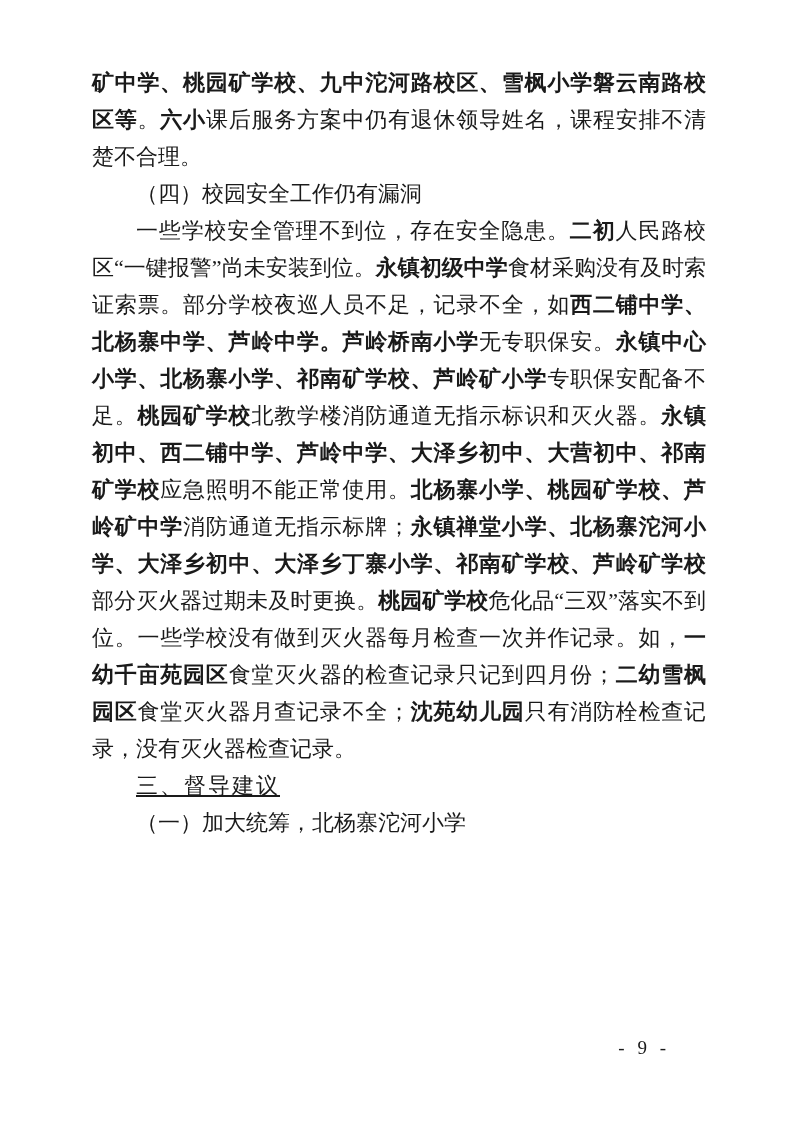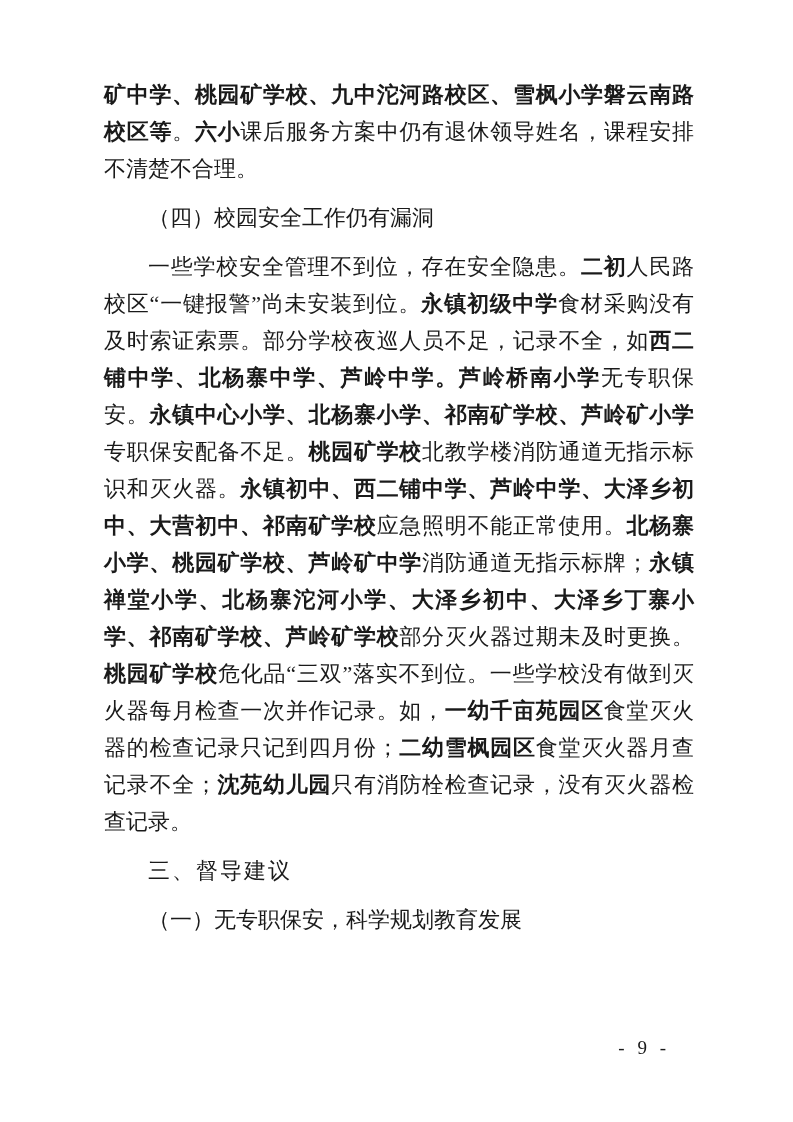--- a/index.html
+++ b/index.html
@@ -17,41 +17,42 @@
     font-family: "Liberation Serif", "DejaVu Serif", serif;
     overflow: hidden;
   }
   .doc-body {
     position: absolute;
     left: 92px;
     top: 64px;
     width: 614px;
   }
   .para {
-    margin: 12px;
+    margin: 0;
     font-size: 22px;
     line-height: 37px;
     text-align: justify;
     text-justify: inter-ideograph;
     word-break: break-all;
   }
   .para.indent {
     text-indent: 44px;
   }
   .run { font-weight: normal; }
   .run.bold { font-weight: bold; }
   
   .para.heading-kai {
     font-family: Liberation Serif, serif;
   }
   
   .para.heading-hei {
     font-family: "Liberation Sans", "DejaVu Sans", sans-serif;
     font-weight: 600;
     letter-spacing: 2px;
+    text-decoration: underline;
   }
   .page-footer {
     position: absolute;
     right: 123px;
     bottom: 63px;
     font-size: 19px;
     letter-spacing: 4px;
     color: #1a1a1a;
     font-family: "Liberation Serif", "DejaVu Serif", serif;
   }
@@ -59,19 +60,19 @@
 </head>
 <body>
 
 <div class="page">
   <div class="doc-body">
     <div>
         <p class="para body"><span class="run bold">矿中学、桃园矿学校、九中沱河路校区、雪枫小学磐云南路校区等</span><span class="run">。</span><span class="run bold">六小</span><span class="run">课后服务方案中仍有退休领导姓名，课程安排不清楚不合理。</span></p>
         <p class="para heading-kai indent"><span class="run">（四）校园安全工作仍有漏洞</span></p>
         <p class="para body indent"><span class="run">一些学校安全管理不到位，存在安全隐患。</span><span class="run bold">二初</span><span class="run">人民路校区“一键报警”尚未安装到位。</span><span class="run bold">永镇初级中学</span><span class="run">食材采购没有及时索证索票。部分学校夜巡人员不足，记录不全，如</span><span class="run bold">西二铺中学、北杨寨中学、芦岭中学。芦岭桥南小学</span><span class="run">无专职保安。</span><span class="run bold">永镇中心小学、北杨寨小学、祁南矿学校、芦岭矿小学</span><span class="run">专职保安配备不足。</span><span class="run bold">桃园矿学校</span><span class="run">北教学楼消防通道无指示标识和灭火器。</span><span class="run bold">永镇初中、西二铺中学、芦岭中学、大泽乡初中、大营初中、祁南矿学校</span><span class="run">应急照明不能正常使用。</span><span class="run bold">北杨寨小学、桃园矿学校、芦岭矿中学</span><span class="run">消防通道无指示标牌；</span><span class="run bold">永镇禅堂小学、北杨寨沱河小学、大泽乡初中、大泽乡丁寨小学、祁南矿学校、芦岭矿学校</span><span class="run">部分灭火器过期未及时更换。</span><span class="run bold">桃园矿学校</span><span class="run">危化品“三双”落实不到位。一些学校没有做到灭火器每月检查一次并作记录。如，</span><span class="run bold">一幼千亩苑园区</span><span class="run">食堂灭火器的检查记录只记到四月份；</span><span class="run bold">二幼雪枫园区</span><span class="run">食堂灭火器月查记录不全；</span><span class="run bold">沈苑幼儿园</span><span class="run">只有消防栓检查记录，没有灭火器检查记录。</span></p>
         <p class="para heading-hei indent"><span class="run">三、督导建议</span></p>
-        <p class="para heading-kai indent"><span class="run">（一）无专职保安，科学规划教育发展</span></p>
+        <p class="para heading-kai indent"><span class="run">（一）加大统筹，北杨寨沱河小学</span></p>
       </div>
   </div>
   <div class="page-footer">
     <span>- 9 -</span>
   </div>
 </div>
 
 </body></html>

